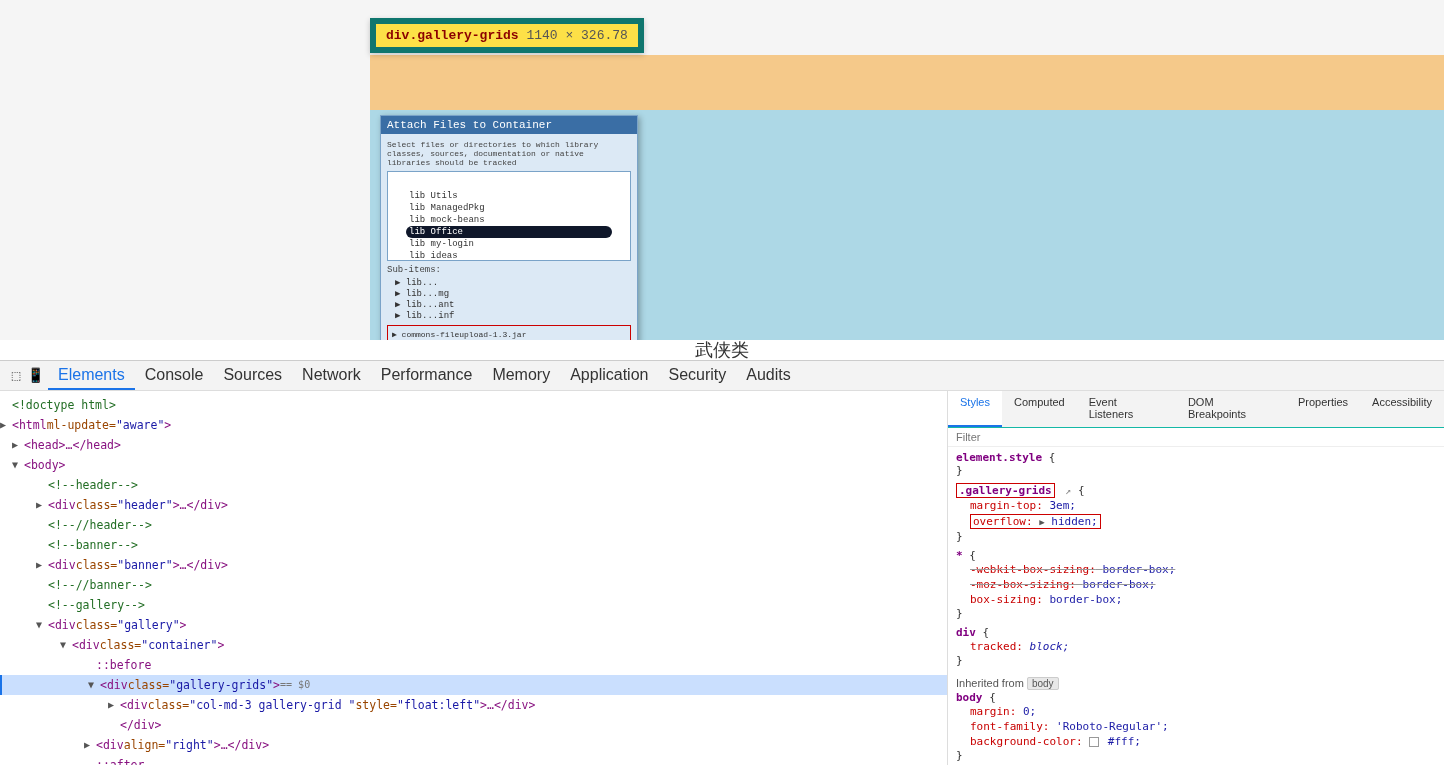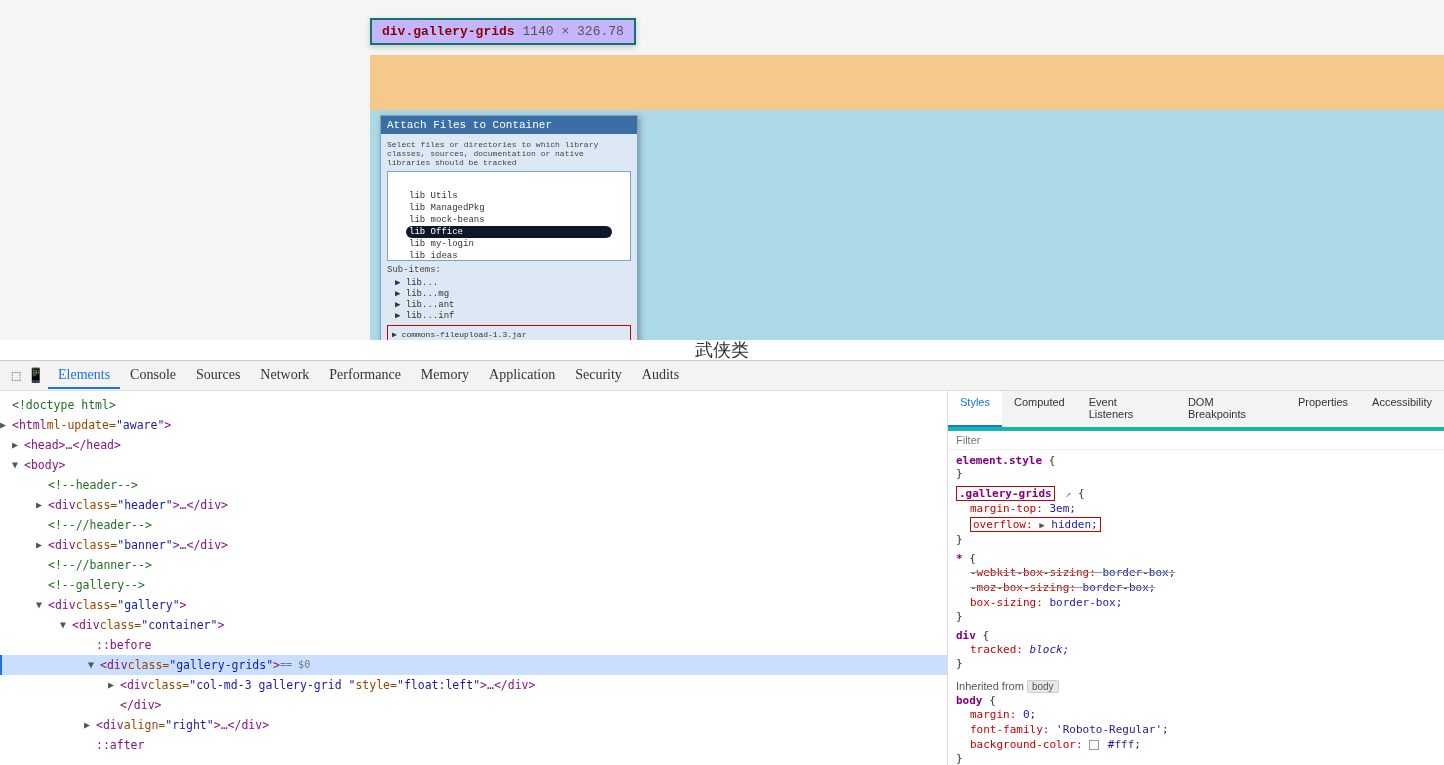--- a/index.html
+++ b/index.html
@@ -3,22 +3,22 @@
   <meta charset="utf-8">
   <style>
     * { box-sizing: border-box; margin: 0; padding: 0; }
     body { font-family: 'Consolas', 'Courier New', monospace; background: #f5f5f5; font-size: 12px; overflow: hidden; }
 
     
     .tooltip {
       position: absolute;
       top: 18px;
       left: 370px;
-      background: #c4b5fd;
-      border: 2px solid #0f766e;
+      background: #fde047;
+      border: 6px solid #0f766e;
       padding: 4px 10px;
       font-size: 13px;
       box-shadow: 0 2px 6px rgba(0,0,0,0.2);
       z-index: 100;
       white-space: nowrap;
     }
     .tooltip-class { color: #8B0000; font-weight: bold; }
     .tooltip-dims { color: #555; }
 
     
@@ -115,25 +115,25 @@
       height: 16px;
       margin-right: 4px;
       display: flex;
       align-items: center;
       justify-content: center;
       font-size: 14px;
       color: #555;
     }
     .devtools-tab {
       padding: 4px 10px;
-      font-size: 14px;
+      font-size: 16px;
       color: #333;
       cursor: pointer;
       border-bottom: 2px solid transparent;
-      font-family: Liberation Serif, serif;
+      font-family: Liberation Sans, sans-serif;
     }
     .devtools-tab.active {
       color: #1a73e8;
       border-bottom: 2px solid #1a73e8;
     }
 
     
     .devtools-main {
       display: flex;
       flex: 1;
@@ -180,21 +180,21 @@
     
     .styles-panel {
       flex: 1;
       background: #fff;
       display: flex;
       flex-direction: column;
       overflow: hidden;
     }
     .styles-tabs {
       display: flex;
-      border-bottom: 4px solid #14b8a6;
+      border-bottom: 1px solid #14b8a6;
       background: #f3f3f3;
       flex-shrink: 0;
     }
     .styles-tab {
       padding: 5px 12px;
       font-size: 11px;
       color: #333;
       cursor: pointer;
       font-family: Arial, sans-serif;
       border-bottom: 2px solid transparent;
@@ -374,20 +374,25 @@
         <span class="attr-val">"header"</span>
         <span class="tag">&gt;…&lt;/div&gt;</span>
       </div>
       <div class="elem-line">
         <span style="display:inline-block;width:36px"></span>
         <span class="triangle empty"></span>
         <span class="comment">&lt;!--//header--&gt;</span>
       </div>
       <div class="elem-line">
         <span style="display:inline-block;width:36px"></span>
+        <span class="triangle empty"></span>
+        <span class="comment">&lt;!--banner--&gt;</span>
+      </div>
+      <div class="elem-line">
+        <span style="display:inline-block;width:36px"></span>
         <span class="triangle closed"></span>
         <span class="tag">&lt;div</span>
         <span class="attr-name"> class=</span>
         <span class="attr-val">"banner"</span>
         <span class="tag">&gt;…&lt;/div&gt;</span>
       </div>
       <div class="elem-line">
         <span style="display:inline-block;width:36px"></span>
         <span class="triangle empty"></span>
         <span class="comment">&lt;!--//banner--&gt;</span>

